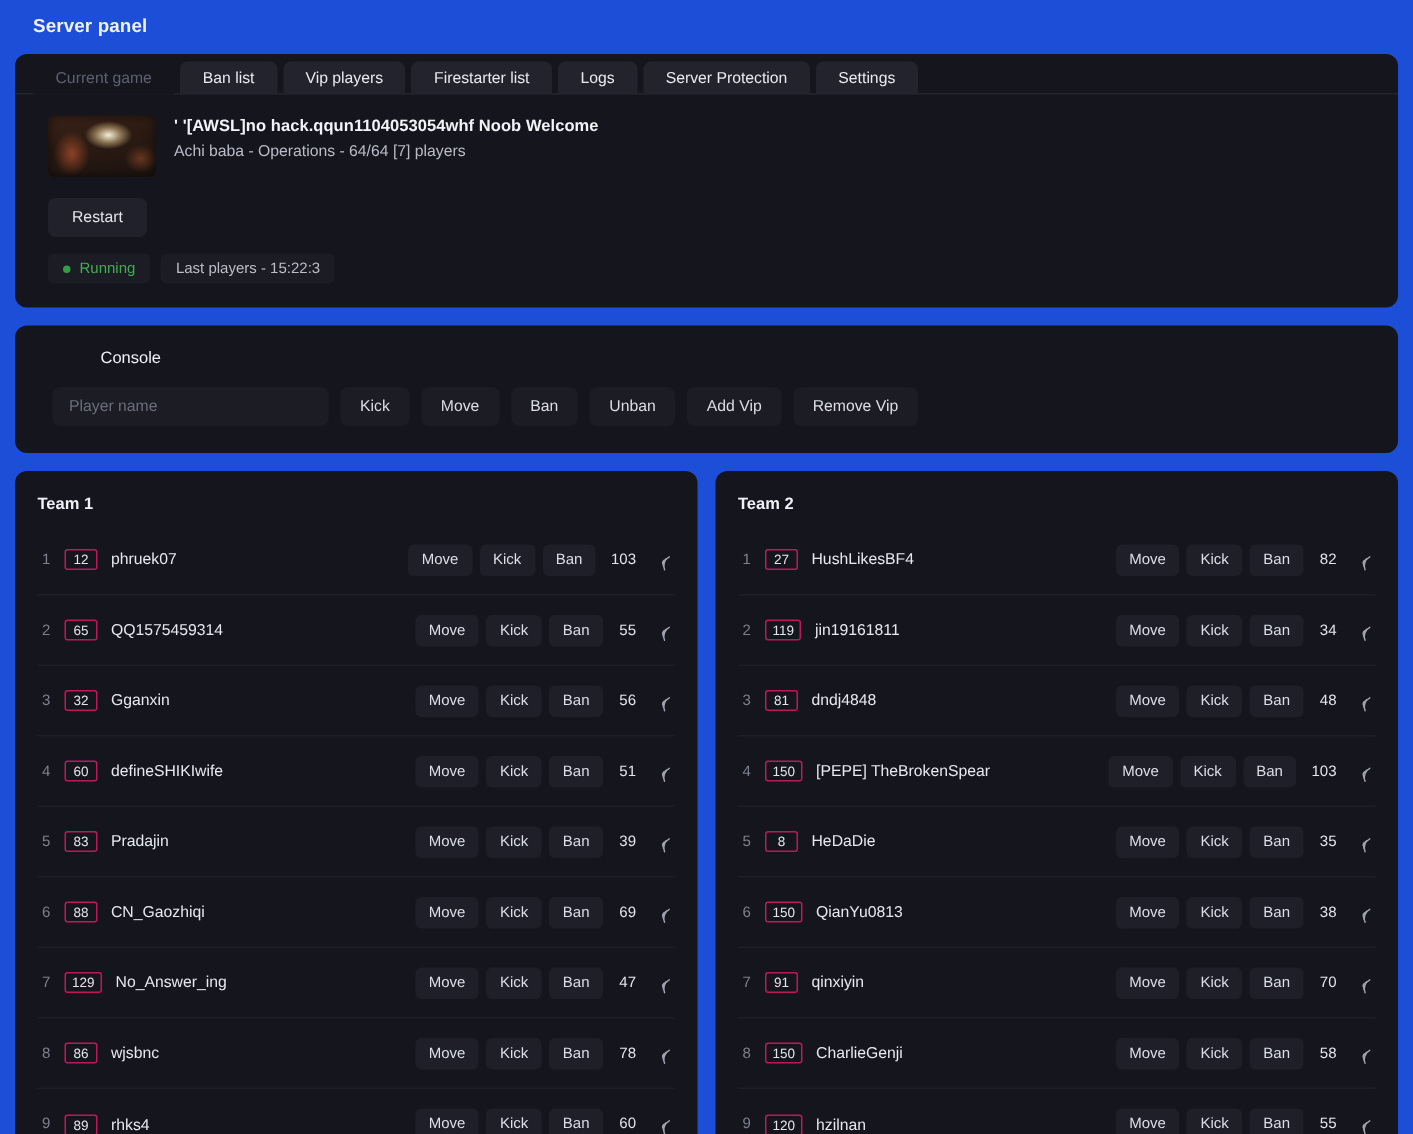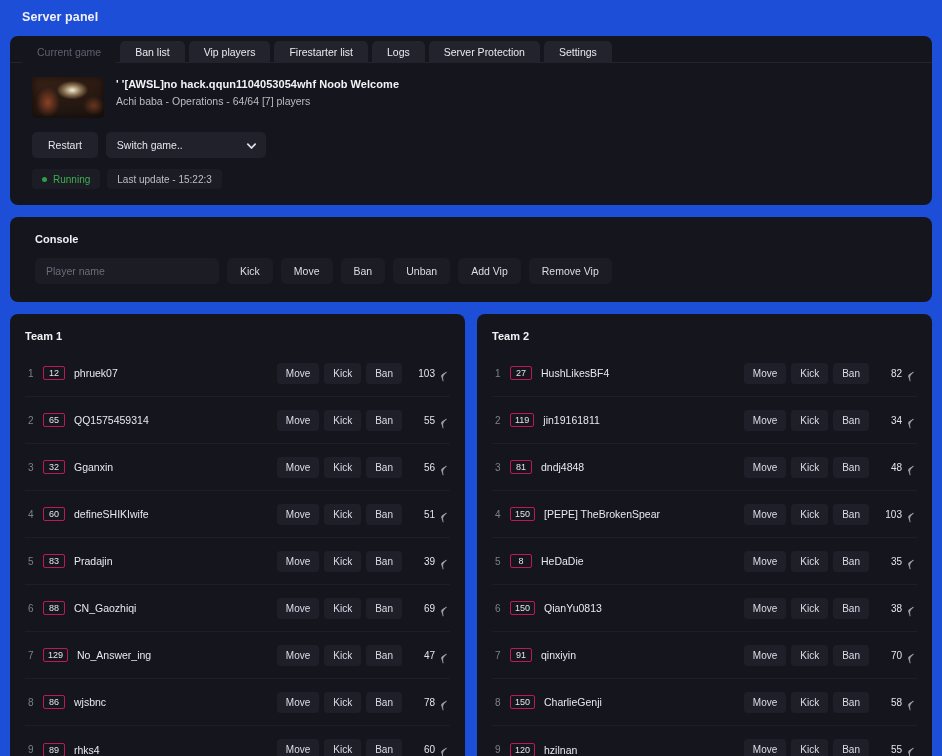--- a/index.html
+++ b/index.html
@@ -163,23 +163,24 @@
 
   
   .console-panel {
     margin: 12px 10px 0 10px;
     background: #15161d;
     border-radius: 8px;
     padding: 16px 0 18px 0;
   }
   .console-title {
     font-size: 11px;
-    font-weight: 700;
+    font-weight: 400;
     color: #f0f1f5;
     padding-left: 25px;
+    margin-left: 32px;
   }
   .console-row {
     display: flex;
     align-items: center;
     gap: 8px;
     padding: 13px 12px 0 25px;
   }
   .player-input {
     width: 184px;
     height: 26px;
@@ -279,21 +280,21 @@
     border-radius: 4px;
     color: #dcdee6;
     font-size: 10px;
     font-family: inherit;
     cursor: pointer;
   }
   .p-ping {
     flex: none;
     display: flex;
     align-items: flex-end;
-    gap: 4px;
+    gap: 15px;
     margin-left: 10px;
     min-width: 38px;
     justify-content: flex-end;
   }
   .p-ping .num { font-size: 10px; color: #e2e4ec; }
   .sig { width: 11px; height: 11px; display:block; }
 </style>
 </head>
 <body>
 
@@ -315,37 +316,29 @@
     <div class="serverinfo">
       <div class="thumb"></div>
       <div class="sv-text">
         <div class="sv-name">' '[AWSL]no hack.qqun1104053054whf Noob Welcome</div>
         <div class="sv-sub">Achi baba - Operations - 64/64 [7] players</div>
       </div>
     </div>
 
     <div class="ctrlrow">
       <button class="btn-restart">Restart</button>
-      <div class="select-wrap">
-        <span class="sel-label">Switch game..</span>
-        <span class="chev">
-          <svg viewBox="0 0 12 12" width="11" height="11">
-              <path d="M2 4 L6 8.2 L10 4" fill="none" stroke="#dfe1e9" stroke-width="1.9" stroke-linecap="round" stroke-linejoin="round"></path>
-            </svg>
-        </span>
-      </div>
     </div>
 
     <div class="statusrow">
       <div class="badge">
         <span class="dot"></span>
         <span class="running">Running</span>
       </div>
       <div class="badge">
-        <span class="upd">Last update - 15:22:3</span>
+        <span class="upd">Last players - 15:22:3</span>
       </div>
     </div>
   </div>
 
   <div class="console-panel">
     <div class="console-title">Console</div>
     <div class="console-row">
       <input class="player-input" type="text" placeholder="Player name" style="">
       <div id="console-buttons" style="display:flex;gap:8px;">
           <button class="cbtn">Kick</button>

